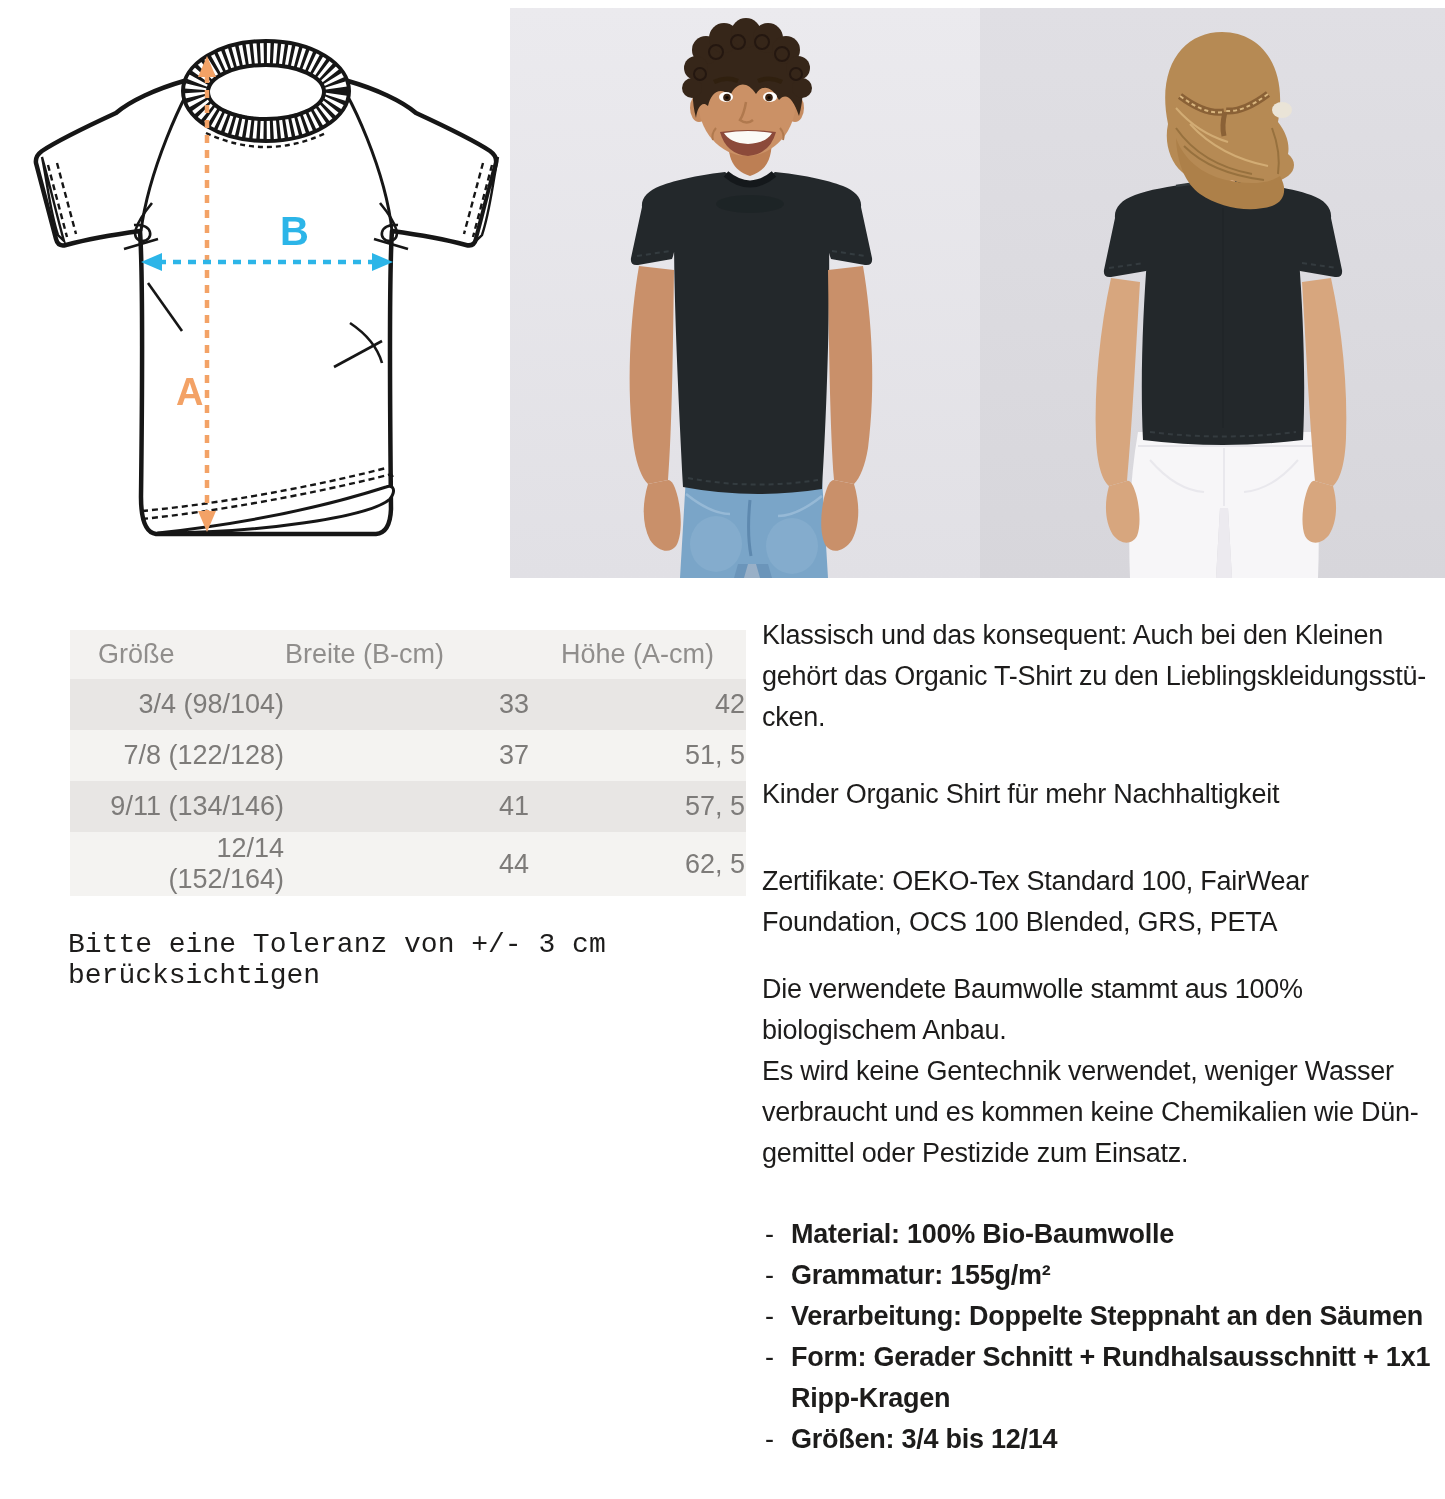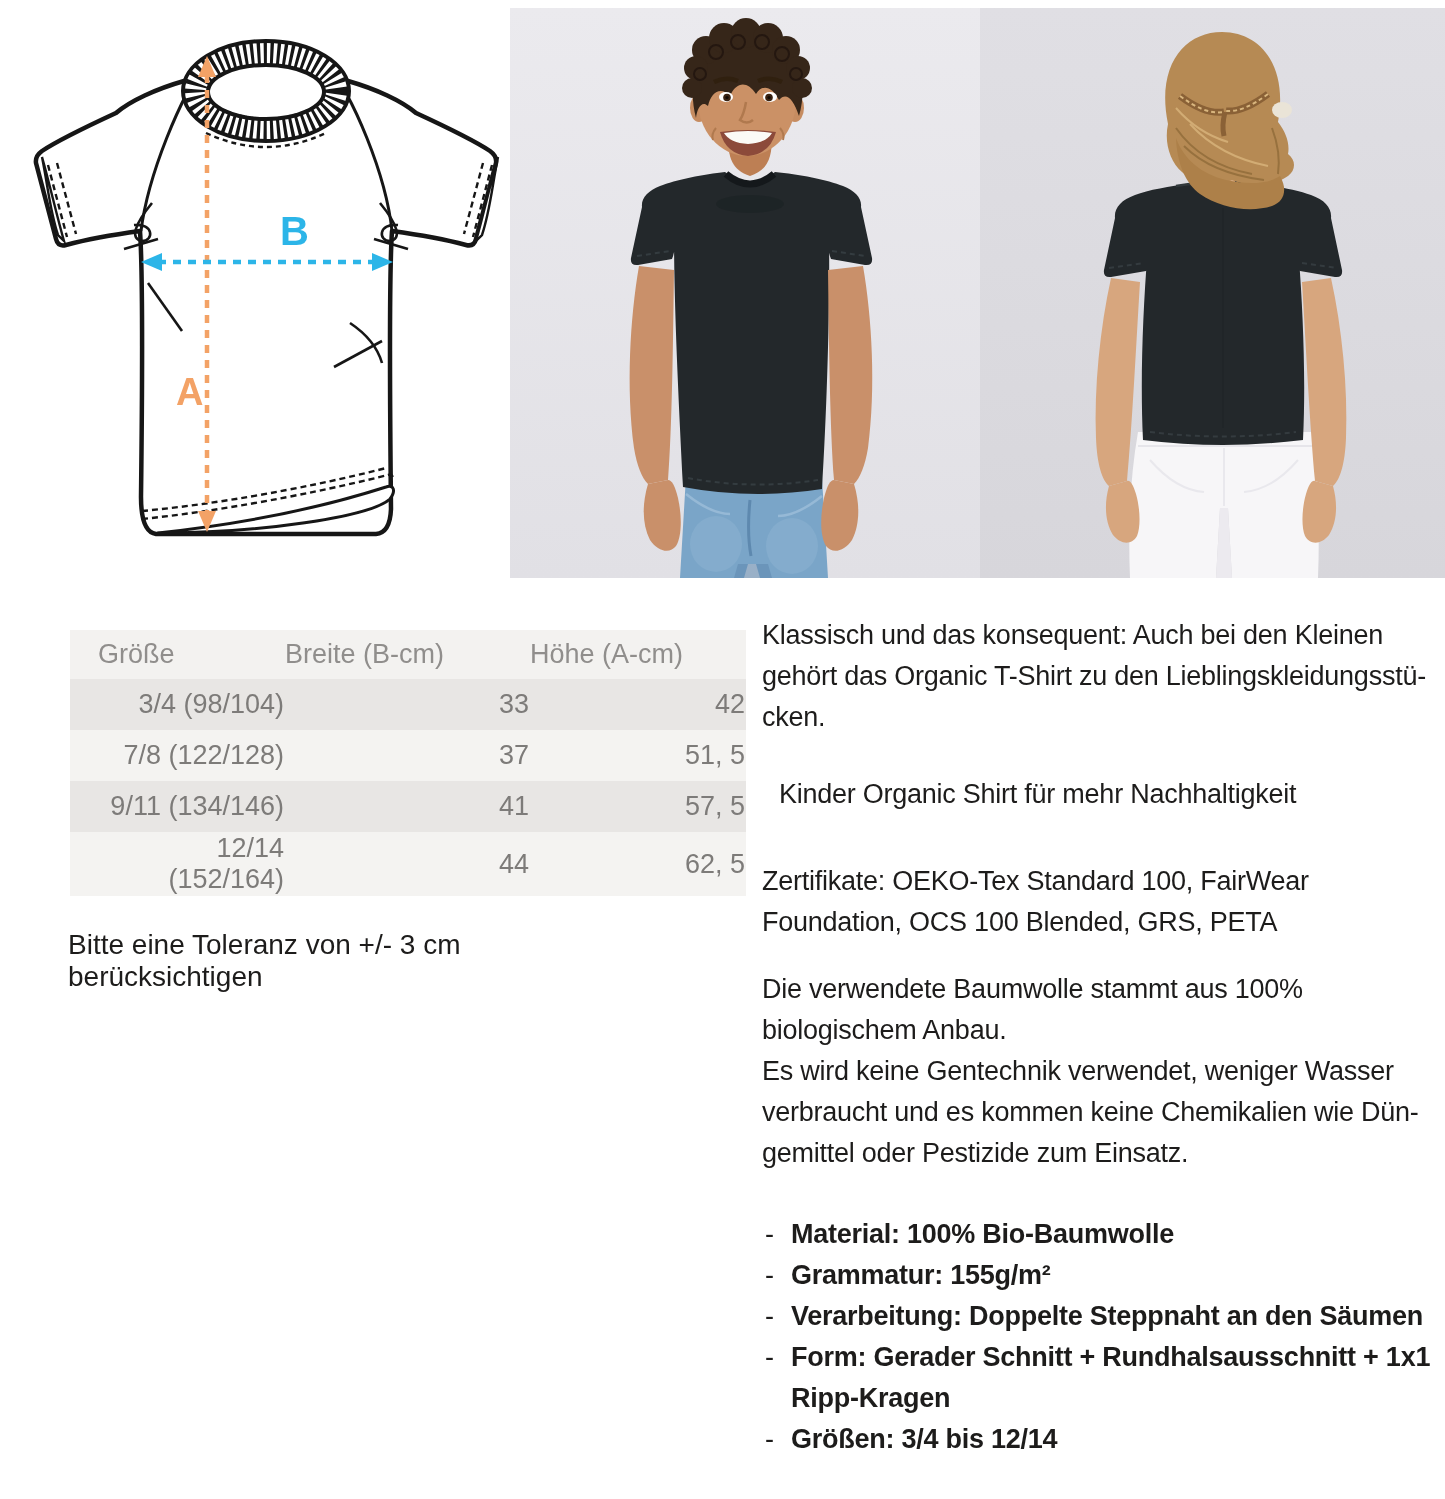--- a/index.html
+++ b/index.html
@@ -23,28 +23,28 @@
   .left-col{position:absolute; left:70px; top:630px; width:572px;}
   table.size-table{border-collapse:collapse; width:676px; table-layout:fixed; font-size:27px;}
   col.g0{width:215px;} col.g1{width:245px;} col.g2{width:216px;}
   .size-table th{height:47px; background:var(--table-header-bg); color:var(--table-header-text);
     font-weight:normal; text-align:left; vertical-align:middle;}
   .size-table td{height:49px; color:var(--table-cell-text); text-align:right; vertical-align:middle;}
   .size-table tbody tr:nth-child(odd) td{background:var(--table-row-dark);}
   .size-table tbody tr:nth-child(even) td{background:var(--table-row-light);}
   .size-table .c0{padding-left:28px;}
   .size-table td.c1{padding-left:20px;} .size-table th.c1{padding-left:0;}
-  .size-table td.c2{padding-left:12px;} .size-table th.c2{padding-left:0;}
-  .tolerance{margin:33px 0 0 -2px; font-size:28px; color:var(--text-color);}
+  .size-table td.c2{padding-left:12px;} .size-table th.c2{padding-left:0;text-align:center;}
+  .tolerance{margin:33px 0 0 -2px; font-size:28px; color:var(--text-color);font-family:Liberation Mono, monospace;}
 
   .right-col{position:absolute; left:762px; top:615px; width:684px;
     font-size:27px; line-height:41px; letter-spacing:-0.25px;}
   .right-col p{margin:0; white-space:pre-line;}
   .right-col p.gap-lg{margin-bottom:36px;}
-  .right-col p.gap-md{margin-bottom:46px;margin-left:17px;}
+  .right-col p.gap-md{margin-bottom:46px;}
   .right-col p.gap-sm{margin-bottom:26px;}
   .feature-list{list-style:none; margin:40px 0 0 0; padding:0;}
   .feature-list li{display:flex; line-height:41px;}
   .feature-list .dash{flex:none; width:26px; padding-left:3px;}
   .feature-list .btext{flex:1;font-weight:bold;}
 </style>
 </head>
 <body>
 
 <div class="canvas">

